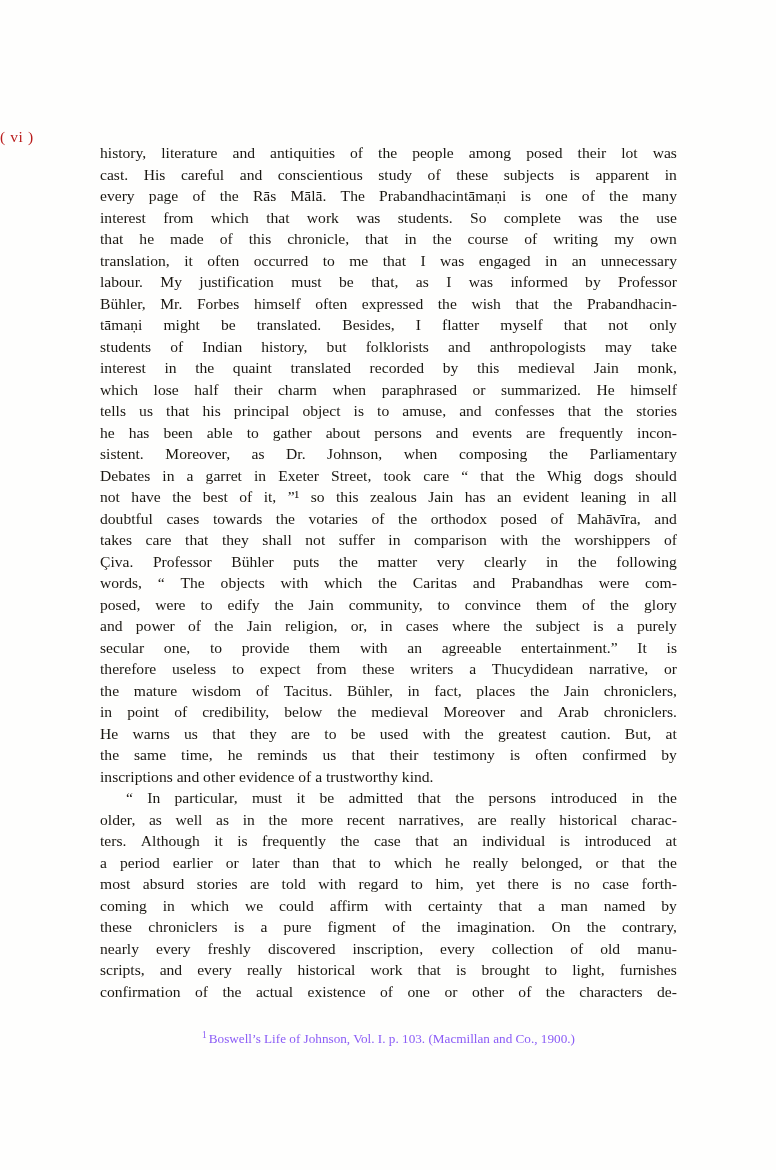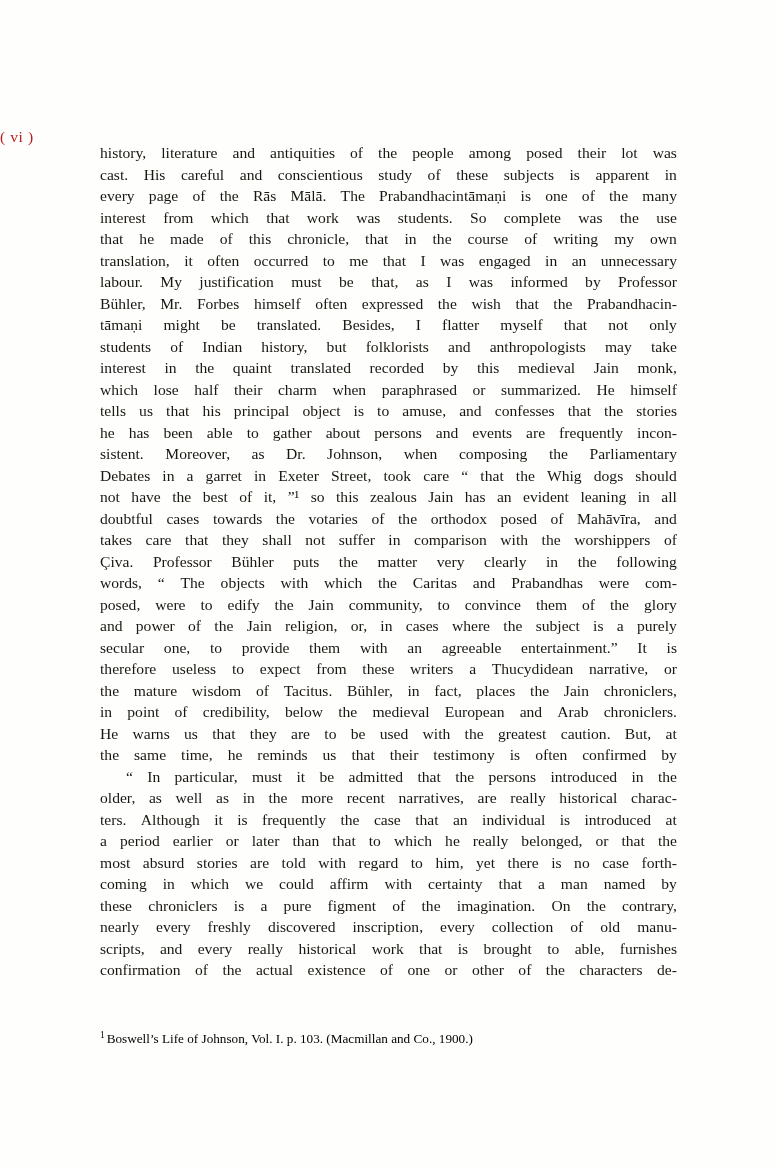--- a/index.html
+++ b/index.html
@@ -77,23 +77,24 @@
   
   .line.indent > span:first-child {
     margin-left: 26px;
   }
 
   .footnote {
     position: absolute;
     left: 100px;
     top: 1026px;
     width: 577px;
+    text-align: center;
     font-size: 13.2px;
     line-height: 18px;
-    color: #000000;
+    color: #8b5cf6;
   }
   .fn-mark {
     font-size: 9.4px;
     vertical-align: 0.55em;
     padding-right: 2px;
   }
 </style>
 </head>
 <body>
 
@@ -475,21 +476,21 @@
         <span>chroniclers,</span>
       </div>
       <div class="line just">
         <span>in</span>
         <span>point</span>
         <span>of</span>
         <span>credibility,</span>
         <span>below</span>
         <span>the</span>
         <span>medieval</span>
-        <span>European</span>
+        <span>Moreover</span>
         <span>and</span>
         <span>Arab</span>
         <span>chroniclers.</span>
       </div>
       <div class="line just">
         <span>He</span>
         <span>warns</span>
         <span>us</span>
         <span>that</span>
         <span>they</span>
@@ -512,20 +513,21 @@
         <span>reminds</span>
         <span>us</span>
         <span>that</span>
         <span>their</span>
         <span>testimony</span>
         <span>is</span>
         <span>often</span>
         <span>confirmed</span>
         <span>by</span>
       </div>
+      <div class="line flush">inscriptions and other evidence of a trustworthy kind.</div>
       <div class="line just indent">
         <span>“</span>
         <span>In</span>
         <span>particular,</span>
         <span>must</span>
         <span>it</span>
         <span>be</span>
         <span>admitted</span>
         <span>that</span>
         <span>the</span>
@@ -643,21 +645,21 @@
         <span>scripts,</span>
         <span>and</span>
         <span>every</span>
         <span>really</span>
         <span>historical</span>
         <span>work</span>
         <span>that</span>
         <span>is</span>
         <span>brought</span>
         <span>to</span>
-        <span>able,</span>
+        <span>light,</span>
         <span>furnishes</span>
       </div>
       <div class="line just">
         <span>confirmation</span>
         <span>of</span>
         <span>the</span>
         <span>actual</span>
         <span>existence</span>
         <span>of</span>
         <span>one</span>

